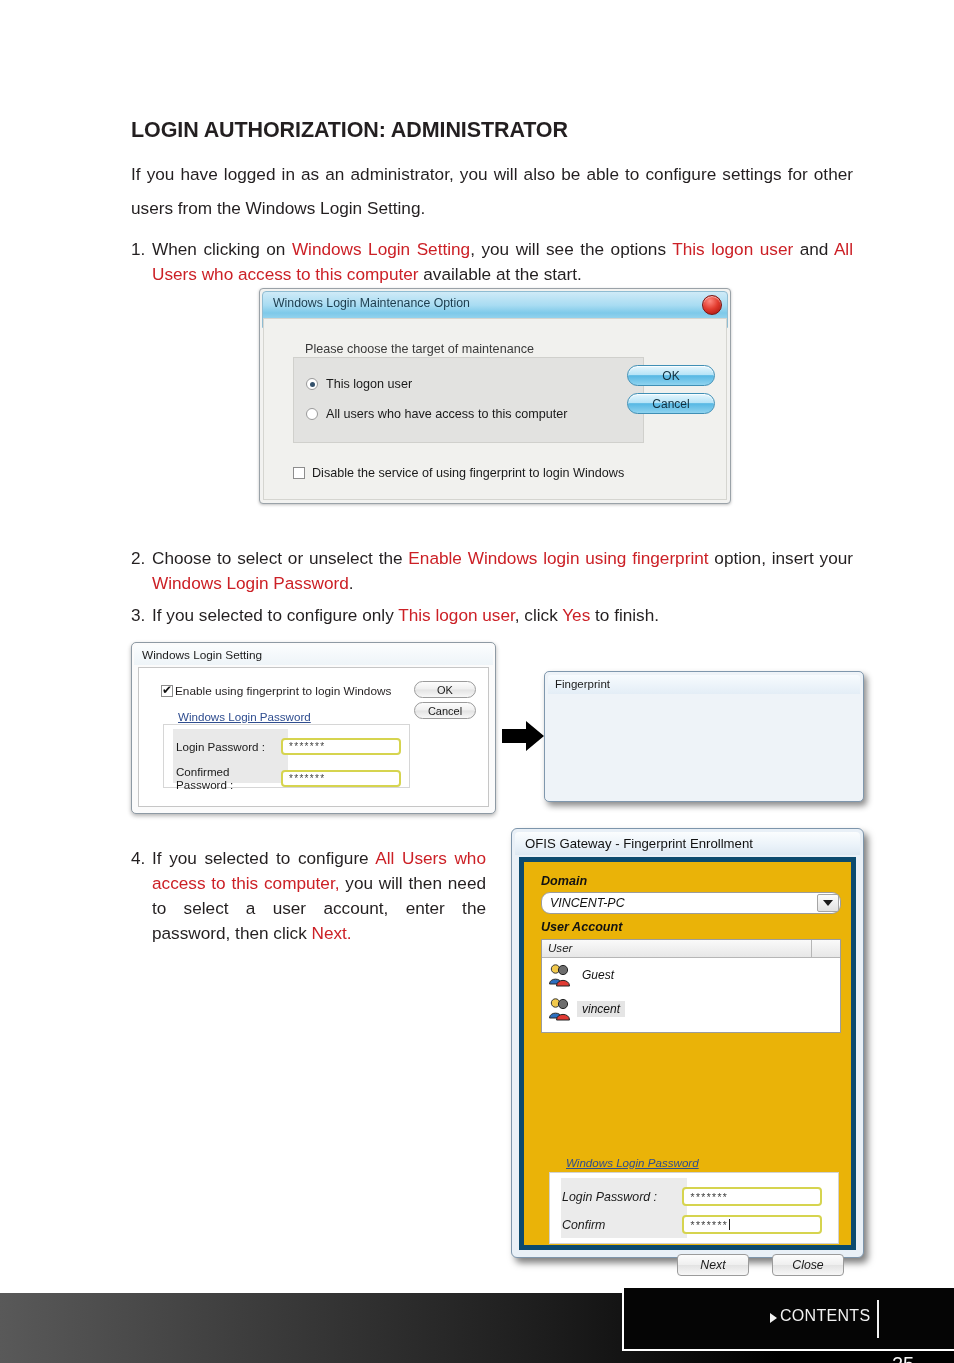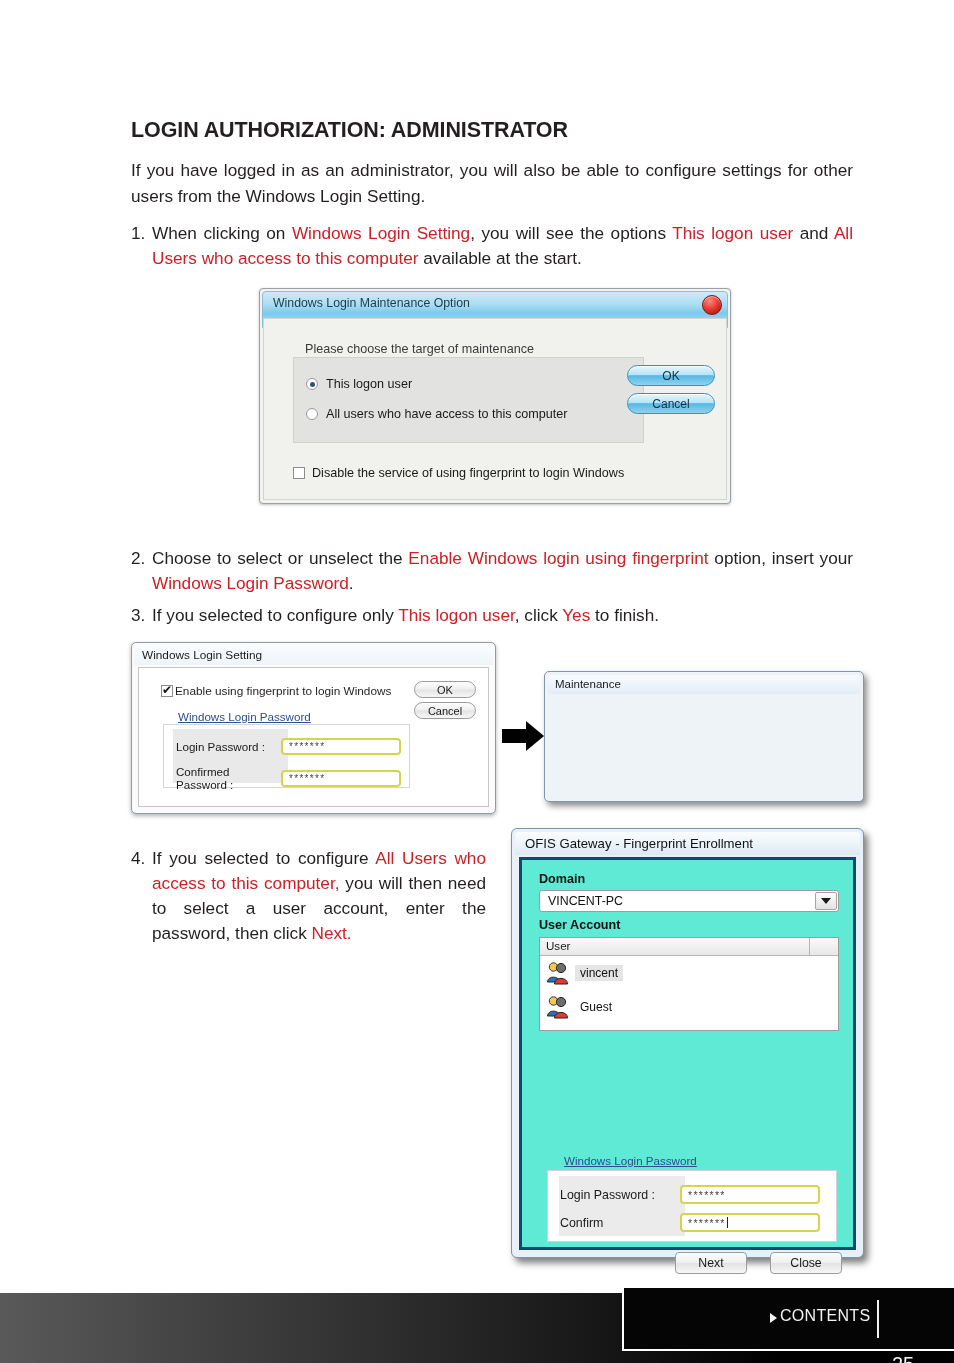--- a/index.html
+++ b/index.html
@@ -30,21 +30,21 @@
   }
   h1.title {
     font-size: 21.5px;
     font-weight: bold;
     letter-spacing: -0.1px;
     margin: 0 0 14px 0;
     color: #231f20;
   }
   p.body {
     font-size: 17.2px;
-    line-height: 26px;
+    line-height: 34px;
     margin: 0 0 12px 0;
     color: #231f20;
     text-align: justify;
     text-justify: inter-word;
   }
   .red { color: #cc2026; }
 
   .numitem {
     position: relative;
     padding-left: 21px;
@@ -286,32 +286,32 @@
     height: 23px; position: relative;
     background: linear-gradient(to bottom,#fbfdfe 0%,#eaf2f9 60%,#dde8f2 100%);
     border-radius: 4px 4px 0 0;
   }
   #dlg4 .tb-text {
     position: absolute; left: 10px; top: 4px;
     font-size: 13.2px; color: #121212;
   }
   #dlg4 .client {
     position: absolute; left: 7px; top: 28px; right: 7px; bottom: 7px;
-    background: #5eead4; border: 3px solid #0c4a6e;
+    background: #eab308; border: 5px solid #0c4a6e; font-style: italic;
   }
   .sectlabel {
     position: absolute;
     font-size: 12.6px; font-weight: bold; color: #121212;
   }
   #dlg4 .lbl-domain { left: 17px; top: 12px; }
   #dlg4 .combo {
     position: absolute; left: 17px; top: 30px;
     width: 300px; height: 22px;
     background: #fff; border: 1px solid #9c9c9c;
-    border-radius: 3px; box-sizing: border-box;
+    border-radius: 9px; box-sizing: border-box;
   }
   #dlg4 .combo-val {
     position: absolute; left: 8px; top: 3px;
     font-size: 12.4px; color: #111;
   }
   #dlg4 .combo-arrow {
     position: absolute; right: 1px; top: 1px;
     width: 22px; height: 18px;
     background: linear-gradient(to bottom,#fcfcfc,#e2e2e2);
     border: 1px solid #a5a5a5; border-radius: 2px;
@@ -490,21 +490,21 @@
   </div>
 
   <div id="arrow">
     <svg width="46" height="36" viewBox="0 0 46 36">
       <path d="M2 11 H26 V3 L44 18 L26 33 V25 H2 Z" fill="#000000"></path>
     </svg>
   </div>
 
   <div class="dlg" id="dlg3">
     <div class="tb">
-      <span class="tb-text">Maintenance</span>
+      <span class="tb-text">Fingerprint</span>
     </div>
   </div>
 
   <div class="col" style="top:846px; width:355px;">
     <div class="numitem">
       <span class="num">4.</span>
       <span class="txt"><span>If you selected to configure </span><span class="red">All Users who access to this computer,</span><span> you will then need to select a user account, enter the password, then click </span><span class="red">Next.</span></span>
     </div>
   </div>
 
@@ -520,43 +520,43 @@
         <span class="combo-arrow">
             <i></i>
           </span>
       </div>
 
       <span class="sectlabel lbl-user">User Account</span>
       <div class="listbox">
         <div class="lb-head">
           <span class="h1">User</span>
           <span class="sep"></span>
+        </div>
+        <div class="lb-row">
+          <span class="usericon">
+            <svg width="27" height="27" viewBox="0 0 27 27">
+              <circle cx="8.5" cy="7" r="4.2" fill="#f2c94c" stroke="#3a3a3a" stroke-width="1"></circle>
+              <path d="M2.5 22 C2.5 15.5 14.5 15.5 14.5 22 Z" fill="#2d6fbf" stroke="#2b2b2b" stroke-width="1"></path>
+              <circle cx="16" cy="8" r="4.6" fill="#6d6d6d" stroke="#222" stroke-width="1"></circle>
+              <path d="M9.5 24 C9.5 16.5 22.5 16.5 22.5 24 Z" fill="#e03a33" stroke="#222" stroke-width="1"></path>
+            </svg>
+          </span>
+          <span class="lb-name">Guest</span>
         </div>
         <div class="lb-row">
           <span class="usericon">
             <svg width="27" height="27" viewBox="0 0 27 27">
               <circle cx="8.5" cy="7" r="4.2" fill="#f2c94c" stroke="#3a3a3a" stroke-width="1"></circle>
               <path d="M2.5 22 C2.5 15.5 14.5 15.5 14.5 22 Z" fill="#2d6fbf" stroke="#2b2b2b" stroke-width="1"></path>
               <circle cx="16" cy="8" r="4.6" fill="#6d6d6d" stroke="#222" stroke-width="1"></circle>
               <path d="M9.5 24 C9.5 16.5 22.5 16.5 22.5 24 Z" fill="#e03a33" stroke="#222" stroke-width="1"></path>
             </svg>
           </span>
           <span class="lb-name sel">vincent</span>
         </div>
-        <div class="lb-row">
-          <span class="usericon">
-            <svg width="27" height="27" viewBox="0 0 27 27">
-              <circle cx="8.5" cy="7" r="4.2" fill="#f2c94c" stroke="#3a3a3a" stroke-width="1"></circle>
-              <path d="M2.5 22 C2.5 15.5 14.5 15.5 14.5 22 Z" fill="#2d6fbf" stroke="#2b2b2b" stroke-width="1"></path>
-              <circle cx="16" cy="8" r="4.6" fill="#6d6d6d" stroke="#222" stroke-width="1"></circle>
-              <path d="M9.5 24 C9.5 16.5 22.5 16.5 22.5 24 Z" fill="#e03a33" stroke="#222" stroke-width="1"></path>
-            </svg>
-          </span>
-          <span class="lb-name">Guest</span>
-        </div>
       </div>
 
       <span class="linklabel wlp">Windows Login Password</span>
       <div class="pwbox">
         <div class="pwshade"></div>
         <div class="pwrow p1">
           <span class="pwlabel">Login Password :</span>
           <span class="pwfield">*******</span>
         </div>
         <div class="pwrow p2">

